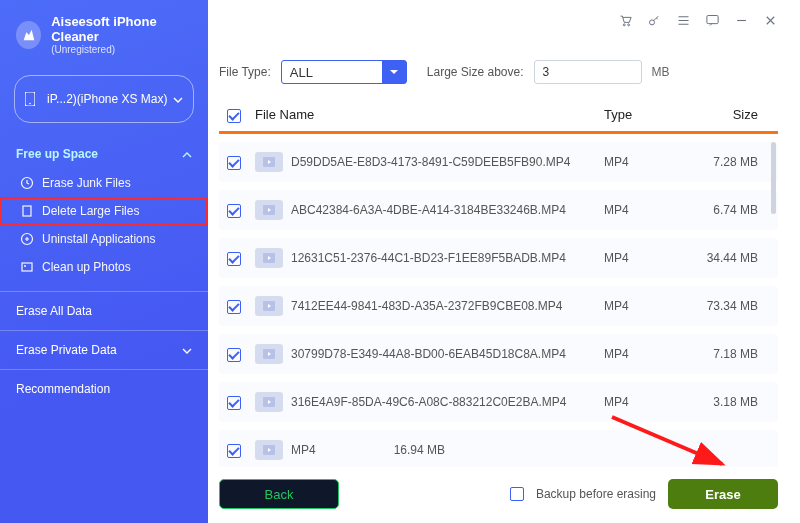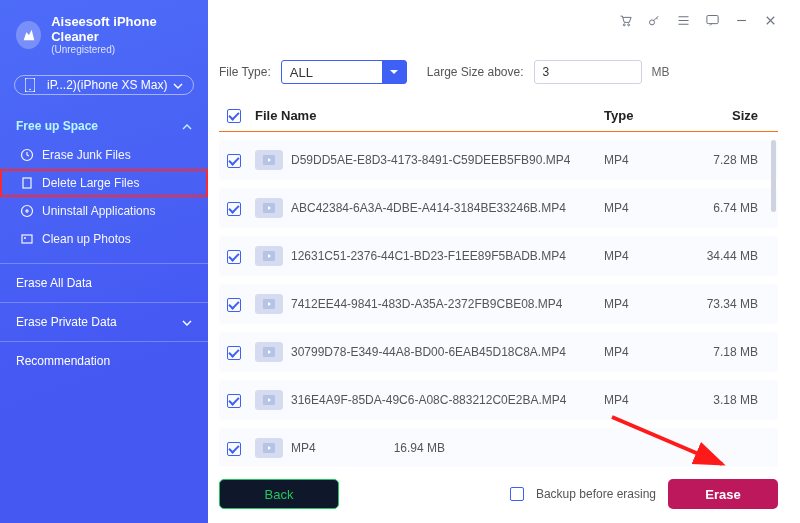--- a/index.html
+++ b/index.html
@@ -3,62 +3,62 @@
 <meta charset="utf-8">
 <style>
 * { box-sizing: border-box; margin: 0; padding: 0; font-family: -apple-system, "Segoe UI", Arial, sans-serif; }
 body { width: 800px; height: 523px; overflow: hidden; background: #fff; display: flex; }
 .sidebar { width: 208px; height: 100%; background: linear-gradient(160deg,#4d6cf8 0%,#4558f2 70%); color: #fff; padding: 14px 0 12px; display:flex; flex-direction:column; }
 .brand { display:flex; gap:10px; align-items:center; padding: 0 16px 10px; }
 .brand-logo { width:28px; height:28px; border-radius:50%; background:rgba(255,255,255,.25); display:flex; align-items:center; justify-content:center; }
 .brand-logo svg { width:16px; height:16px; }
 .brand-text .t { font-size:13px; font-weight:600; line-height:15px; }
 .brand-text .s { font-size:10px; opacity:.8; }
-.device-pill { margin:10px 14px; height:20px; border:1px solid rgba(255,255,255,.5); border-radius:16px; display:flex; align-items:center; padding:0 10px; font-size:12px; justify-content:space-between; cursor:pointer; }
+.device-pill { margin:10px 14px; height:48px; border:1px solid rgba(255,255,255,.5); border-radius:16px; display:flex; align-items:center; padding:0 10px; font-size:12px; justify-content:space-between; cursor:pointer; }
 .device-pill .phone-ic { margin-right:6px; display:inline-flex; }
 .sec { padding: 6px 0; }
 .sec-head { display:flex; justify-content:space-between; align-items:center; padding: 8px 16px; font-size:12px; cursor:pointer;gap:8px; }
 .sec-head.active { color:#b8f8ff; font-weight:600; }
 .nav-item { display:flex; align-items:center; gap:8px; font-size:12px; padding:7px 16px 7px 20px; cursor:pointer; opacity:.95; }
 .nav-item.highlighted { border:2px solid #ff2a2a; padding:5px 14px 5px 18px; }
 .nav-ic { width:14px; height:14px; display:inline-flex; align-items:center; justify-content:center; }
 .sep { height:1px; background:rgba(255,255,255,.25); margin:4px 0; }
 
 .main { flex:1; height:100%; padding: 10px 22px 14px 11px; display:flex; flex-direction:column; position:relative; }
 .titlebar { display:flex; justify-content:flex-end; gap:14px; height:20px; align-items:center; color:#6b7280; }
 .titlebar span { cursor:pointer; display:inline-flex; }
 
 .filters { display:flex; align-items:center; gap:10px; margin-top:30px; font-size:12px; color:#555; }
 .filters label { color:#555; }
 .ft-select { width:126px; height:24px; border:1px solid #3e60f4; display:flex; align-items:center; justify-content:space-between; padding:0 0 0 8px; font-size:13px; color:#333; border-radius:3px; cursor:pointer; }
 .ft-select .dd { width:24px; height:100%; background:#3e60f4; display:flex; align-items:center; justify-content:center; }
 .fs-input { width:108px; height:24px; border:1px solid #cfd3df; border-radius:3px; padding:0 8px; font-size:12px; color:#333; }
 .mb { font-size:12px; color:#666; }
 
-.thead { display:flex; align-items:flex-end; margin-top:22px; font-size:13px; font-weight:700; color:#222; padding:0 8px 8px; border-bottom:1px solid #f97316; }
+.thead { display:flex; align-items:center; margin-top:22px; font-size:13px; font-weight:400; color:#222; padding:0 8px 8px; border-bottom:3px solid #f97316; }
 .col-chk { width:28px; }
 .col-ic { width:36px; }
 .col-name { flex:1; }
 .col-type { width:72px; text-align:left; }
 .col-size { width:88px; text-align:right; padding-right:6px; }
 .scroll-gutter { width:6px; }
 
 .rows { flex:1; overflow:hidden; margin-top:8px; font-size:12px; color:#555; position:relative; }
 .row { display:flex; align-items:center; background:#fafbfe; border-radius:4px; margin-bottom:8px; padding:10px 8px; }
 .fthumb { width:28px; height:20px; background:#d6dcef; border-radius:3px; display:flex; align-items:center; justify-content:center; }
 .chk { width:14px; height:14px; border:1.5px solid #3e60f4; border-radius:2px; display:inline-flex; align-items:center; justify-content:center; cursor:pointer; }
 .chk.checked::after { content:""; width:8px; height:4px; border-left:2px solid #3e60f4; border-bottom:2px solid #3e60f4; transform:rotate(-45deg); margin-top:-2px; }
 .rows-scrollbar { position:absolute; right:2px; top:0; width:5px; height:72px; background:#cfd3df; border-radius:3px; }
 
 .footer { display:flex; align-items:center; gap:12px; padding-top:12px; }
 .btn-back { width:120px; height:30px; border:1.5px solid #22c55e; color:#22c55e; background:#0f172a; border-radius:5px; font-size:13px; cursor:pointer; }
 .spacer { flex:1; }
 .chk2 { width:14px; height:14px; border:1.5px solid #3e60f4; border-radius:2px; cursor:pointer; }
 .lbl-backup { font-size:12px; color:#555; }
-.btn-erase { width:110px; height:30px; background:#be185d; color:#fff; border:none; border-radius:5px; font-size:13px; font-weight:600; cursor:pointer; }
+.btn-erase { width:110px; height:30px; background:#4d7c0f; color:#fff; border:none; border-radius:5px; font-size:13px; font-weight:600; cursor:pointer; }
 
 .arrow-anno { position:absolute; right:56px; bottom:40px; pointer-events:none; }
 .arrow-anno svg { width:140px; height:70px; }
 </style>
 </head>
 <body>
 
 <aside class="sidebar">
   <div class="brand">
     <div class="brand-logo">

